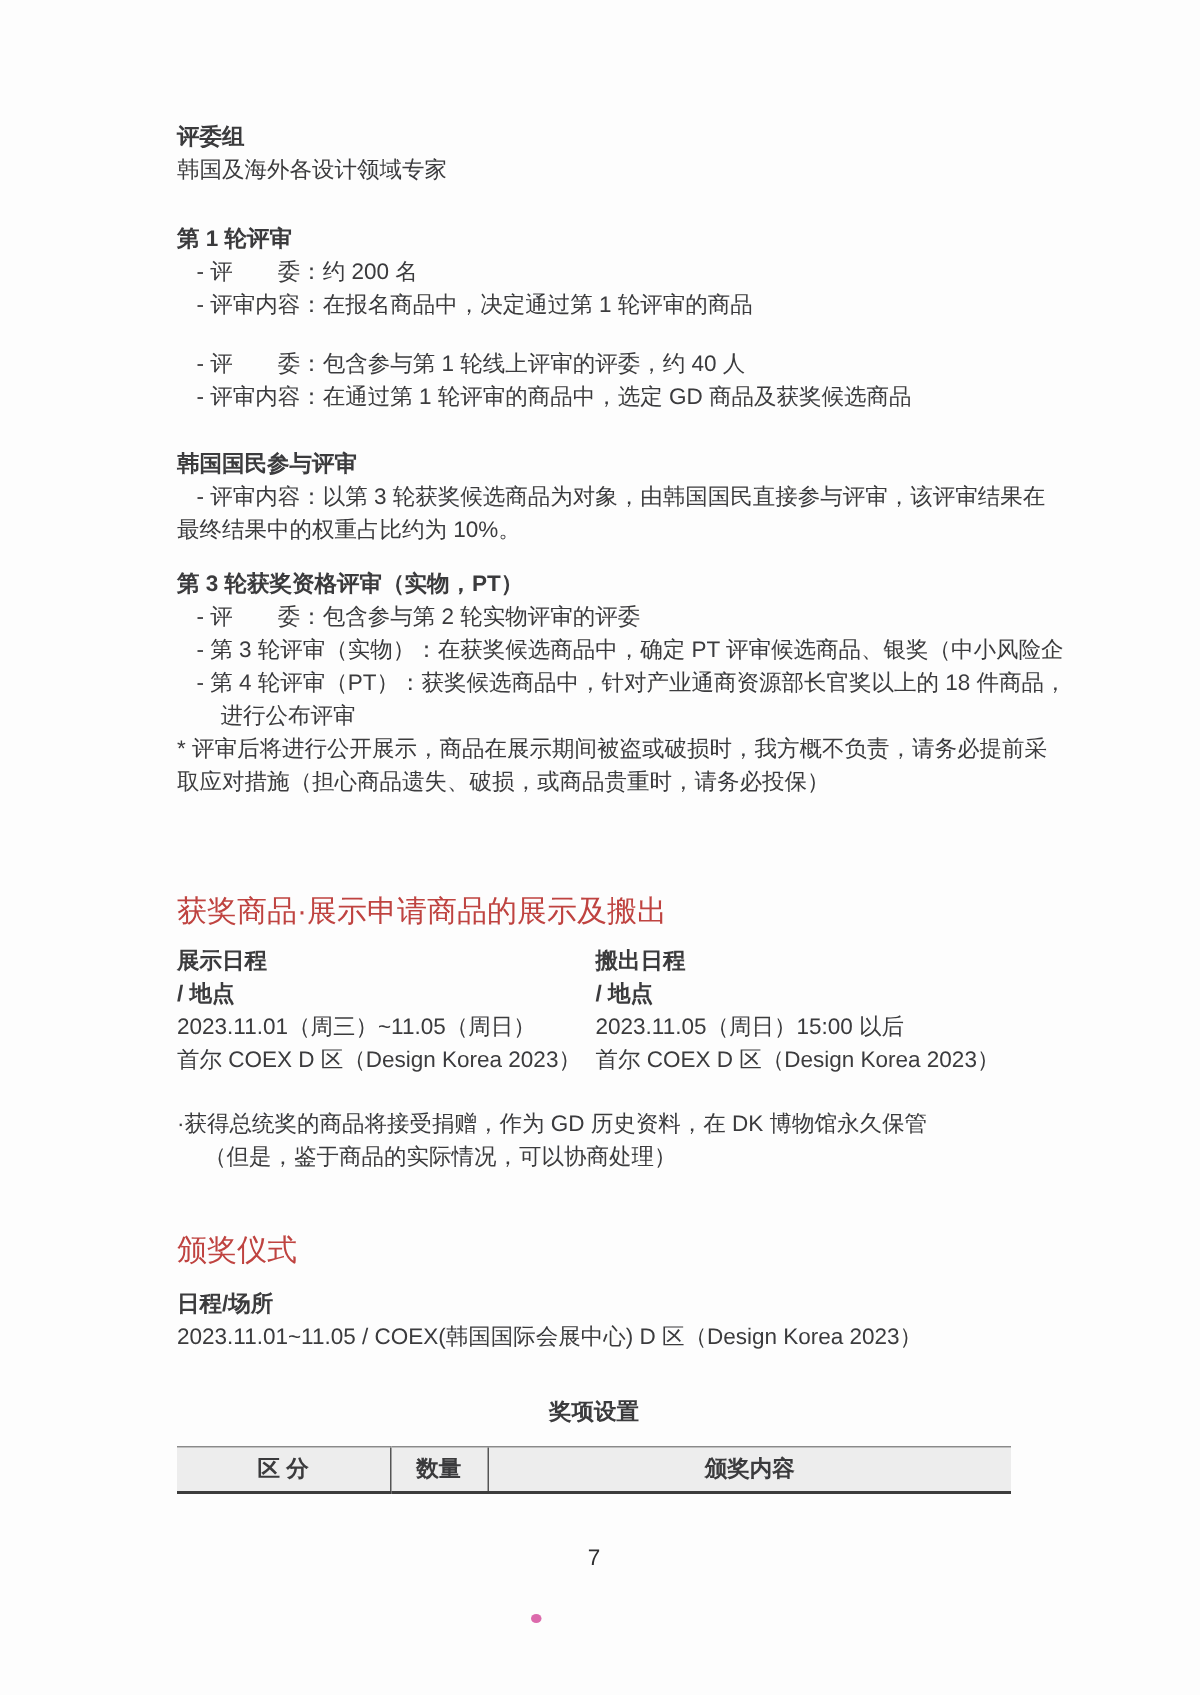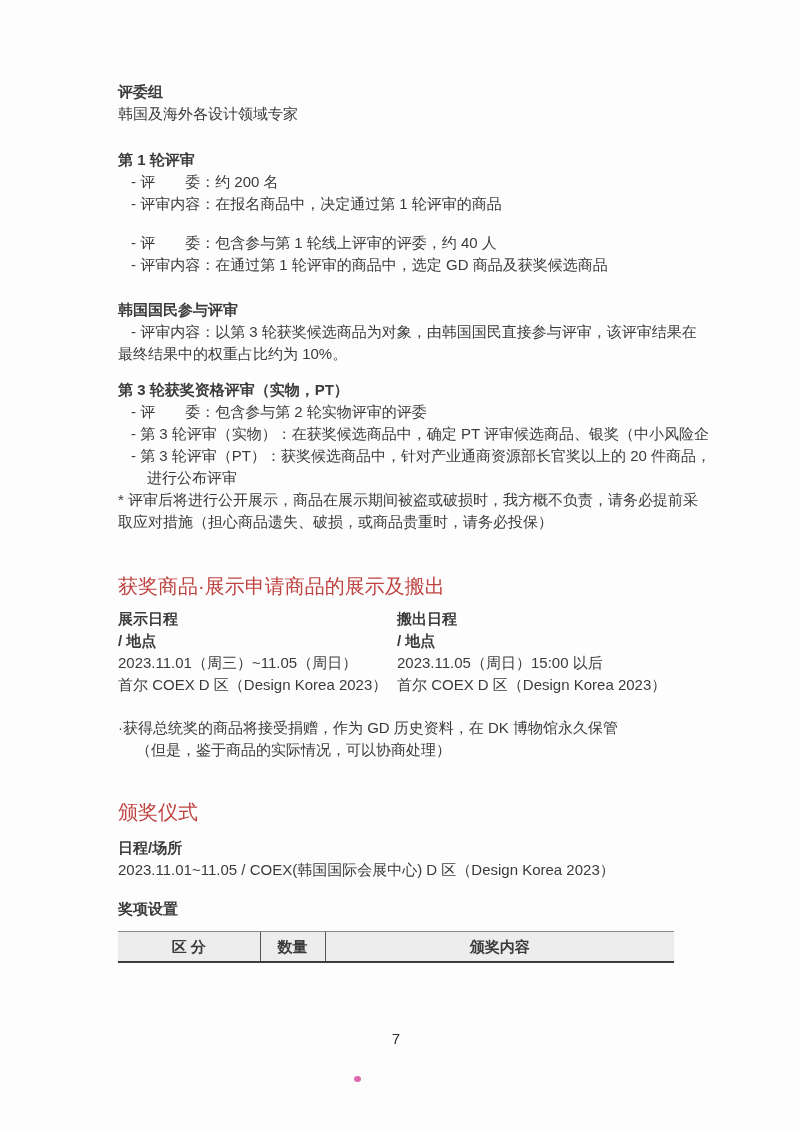--- a/index.html
+++ b/index.html
@@ -30,33 +30,33 @@
   .cont-sm { padding-left: 18px; }
   .gap { height: 22px; }
   .gap-17 { height: 17px; }
   .gap-23 { height: 23px; }
   .gap-14 { height: 14px; }
   .red-heading {
     color: var(--accent-red, #bf4340);
     font-size: 20px;
     line-height: 28px;
     font-weight: 500;
-    margin-top: 39px;
+    margin-top: 61px;
     white-space: nowrap;
   }
   .red-heading.ceremony { margin-top: 37px; }
   .cols {
     display: flex;
     margin-top: 8px;
   }
   .col-left { width: 279px; flex: 0 0 279px; }
   .col-right { flex: 1; }
   .donation { margin-top: 21px; }
   .schedule-block { margin-top: 11px; }
-  .awards-heading { margin-top: 17px; }
+  .awards-heading { margin-top: 28px; text-align: center; }
   table.awards {
     width: 556px;
     border-collapse: collapse;
     table-layout: fixed;
     margin-top: 11px;
   }
   table.awards th {
     background: var(--table-header-bg, #ededed);
     border-top: 1px solid #8a8a8a;
     border-bottom: 2px solid #3c3c3c;
@@ -115,21 +115,21 @@
 
   <div class="line b">韩国国民参与评审</div>
   <div class="line bullet">- 评审内容：以第 3 轮获奖候选商品为对象，由韩国国民直接参与评审，该评审结果在</div>
   <div class="line">最终结果中的权重占比约为 10%。</div>
 
   <div class="gap-14"></div>
 
   <div class="line b">第 3 轮获奖资格评审（实物，PT）</div>
   <div class="line bullet">- 评　　委：包含参与第 2 轮实物评审的评委</div>
   <div class="line bullet">- 第 3 轮评审（实物）：在获奖候选商品中，确定 PT 评审候选商品、银奖（中小风险企</div>
-  <div class="line bullet">- 第 3 轮评审（PT）：获奖候选商品中，针对产业通商资源部长官奖以上的 20 件商品，</div>
+  <div class="line bullet">- 第 4 轮评审（PT）：获奖候选商品中，针对产业通商资源部长官奖以上的 18 件商品，</div>
   <div class="line cont">进行公布评审</div>
   <div class="line">* 评审后将进行公开展示，商品在展示期间被盗或破损时，我方概不负责，请务必提前采</div>
   <div class="line">取应对措施（担心商品遗失、破损，或商品贵重时，请务必投保）</div>
 
   <div class="red-heading">获奖商品·展示申请商品的展示及搬出</div>
 
   <div class="cols">
     <div class="col-left">
       <div class="line b">展示日程</div>
       <div class="line b">/ 地点</div>

